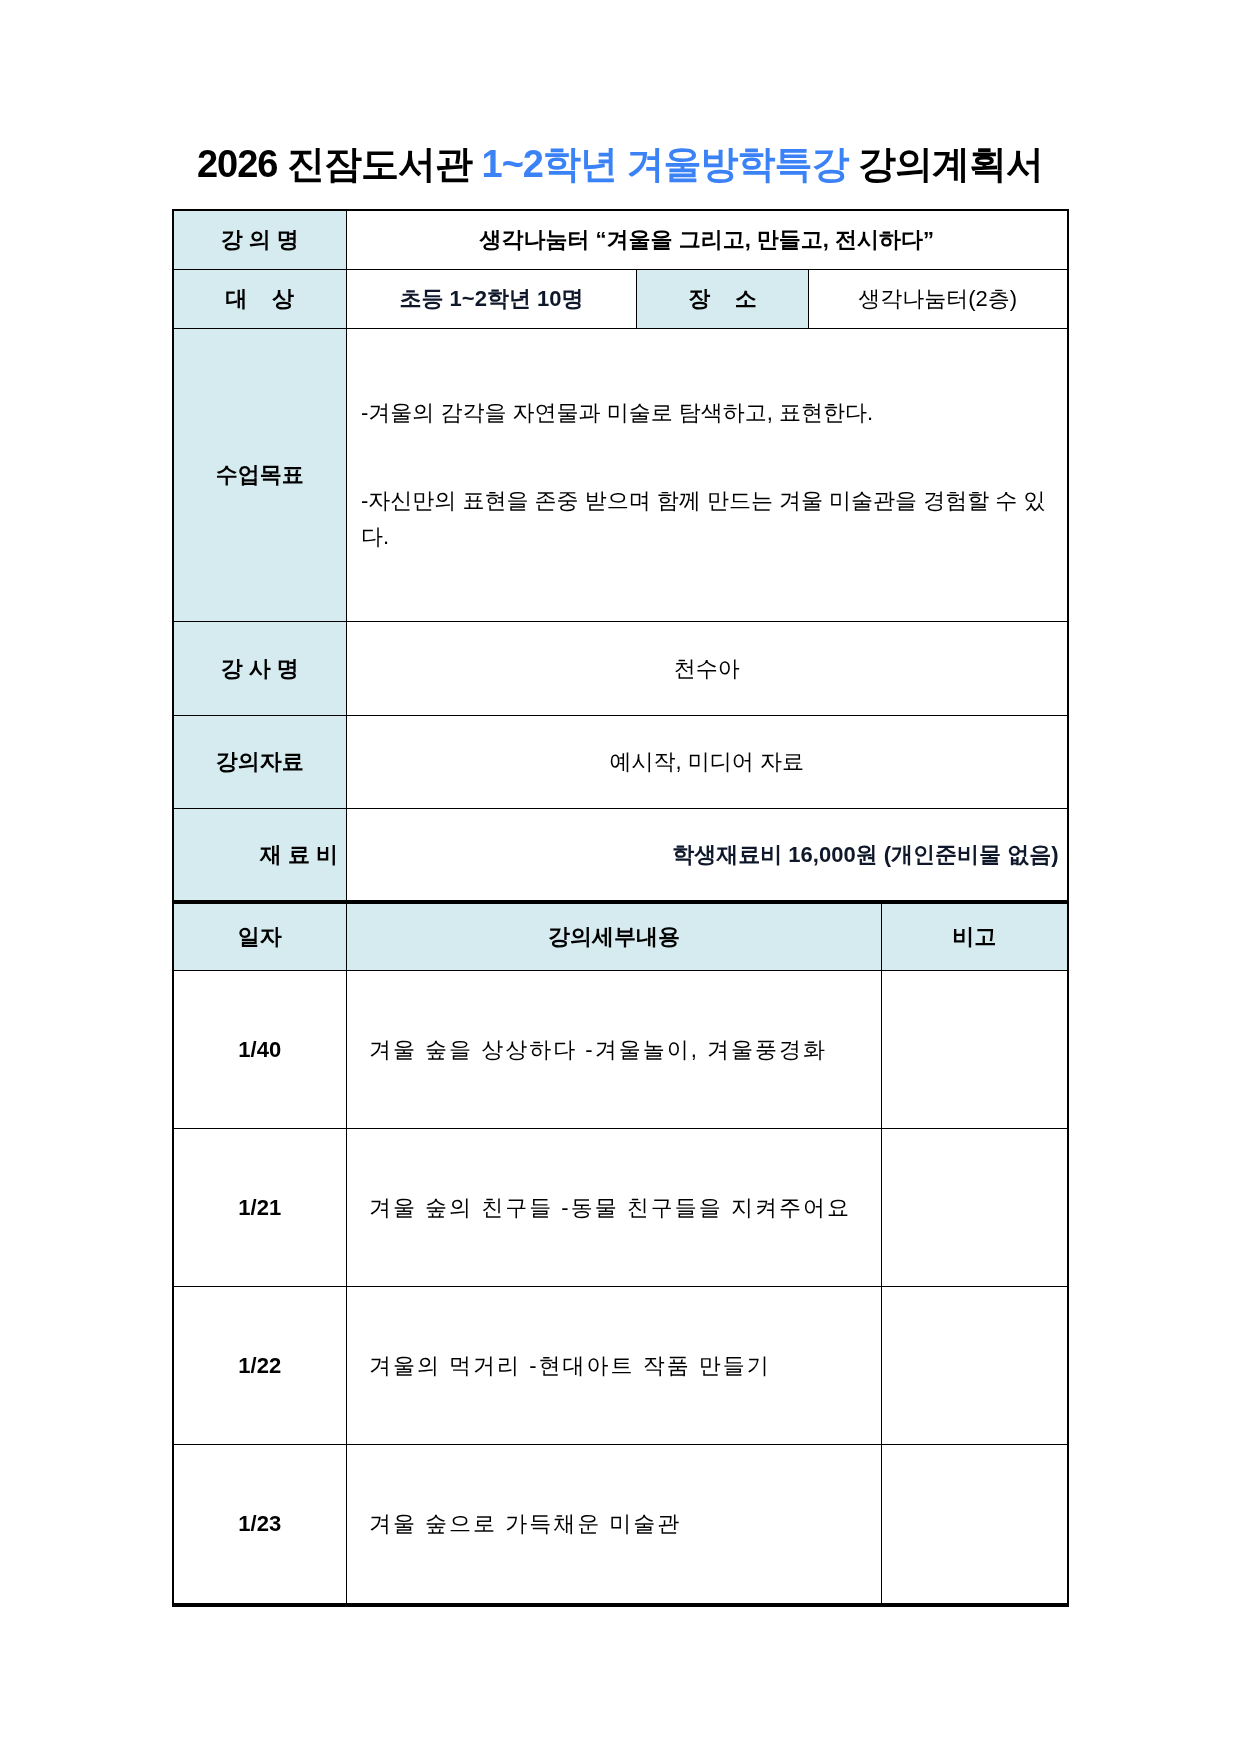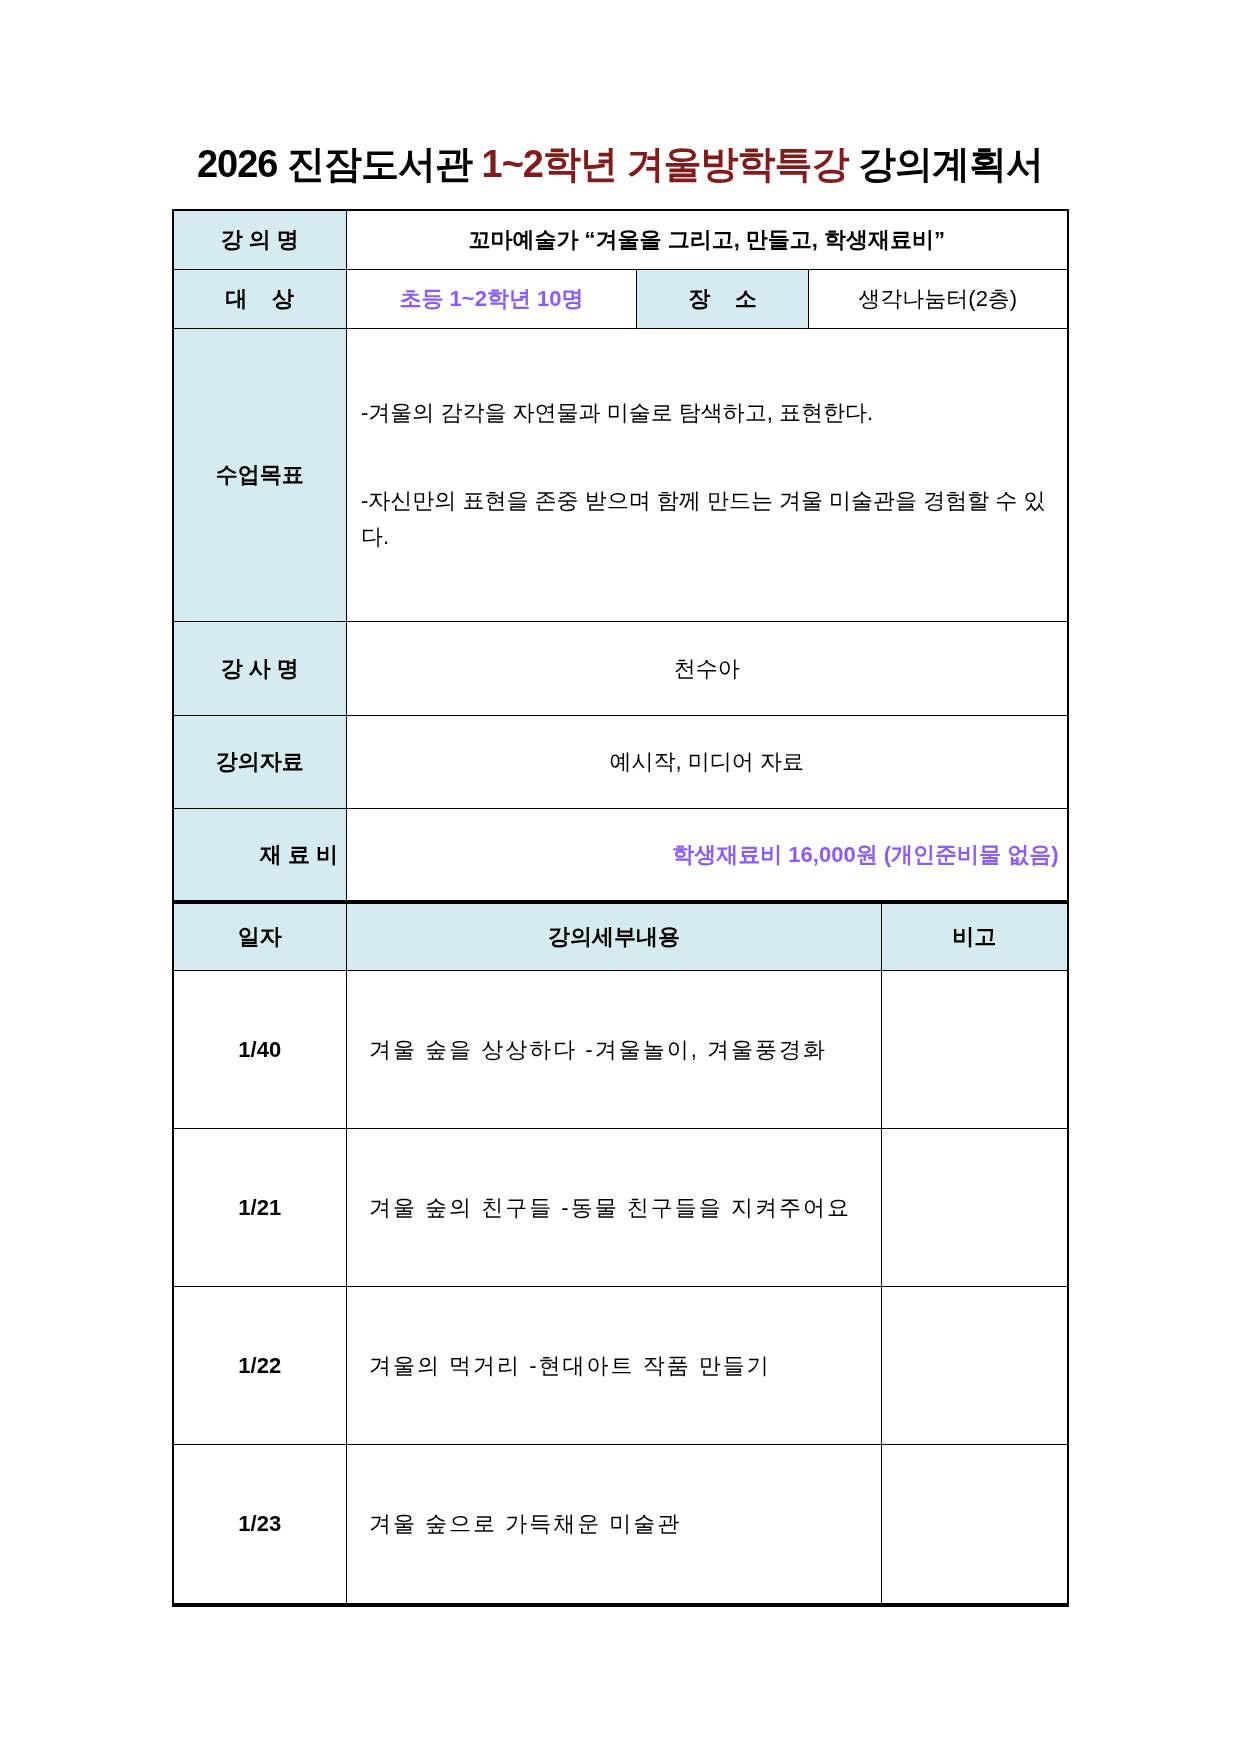--- a/index.html
+++ b/index.html
@@ -18,21 +18,21 @@
   .title{
     width:893px;
     margin:0 auto 21px auto;
     text-align:center;
     font-size:38px;
     font-weight:700;
     letter-spacing:-1px;
     white-space:pre;
     line-height:1.2;
   }
-  .title .t-blue{color:#7f1d1d;}
+  .title .t-blue{color:#3b82f6;}
   
   .tbl-wrap{
     width:893px;
     margin:0 auto;
     border:2px solid #000;
     border-bottom-width:4px;
   }
   table{
     width:100%;
     border-collapse:collapse;
@@ -52,21 +52,21 @@
   
   table tr td:first-child{border-left:none;}
   table tr td:last-child{border-right:none;}
   table.info tr:first-child td{border-top:none;}
   table.sched tr:last-child td{border-bottom:none;}
   .hd{
     background:#d6ebef;
     font-weight:700;
   }
   .bold{font-weight:700;}
-  .blue{color:#8b5cf6;font-weight:700;}
+  .blue{color:#0f172a;font-weight:700;}
   .left{text-align:left;padding-left:14px;}
   .goal-line{line-height:1.65;}
   
   .r-course td{height:57px;}
   .r-datetime td{height:58px;}
   .r-target td{height:58px;}
   .r-goal td{height:90px;}
   .r-instructor td{height:94px;}
   .r-materials td{height:93px;}
   .r-fee td{height:92px;text-align:right;}
@@ -102,21 +102,21 @@
     <table class="info">
       <colgroup>
         <col style="width:173px">
           <col style="width:290px">
           <col style="width:172px">
           <col style="width:258px">
       </colgroup>
       <tbody>
           <tr class="r-course">
         <td class="hd">강 의 명</td>
-        <td colspan="3" class="bold">꼬마예술가 “겨울을 그리고, 만들고, 학생재료비”</td>
+        <td colspan="3" class="bold">생각나눔터 “겨울을 그리고, 만들고, 전시하다”</td>
       </tr>
       <tr class="r-target">
         <td class="hd">대    상</td>
         <td class="blue">초등 1~2학년 10명</td>
         <td class="hd">장    소</td>
         <td>생각나눔터(2층)</td>
       </tr>
       <tr class="r-goal">
         <td class="hd">수업목표</td>
         <td colspan="3" class="left">

